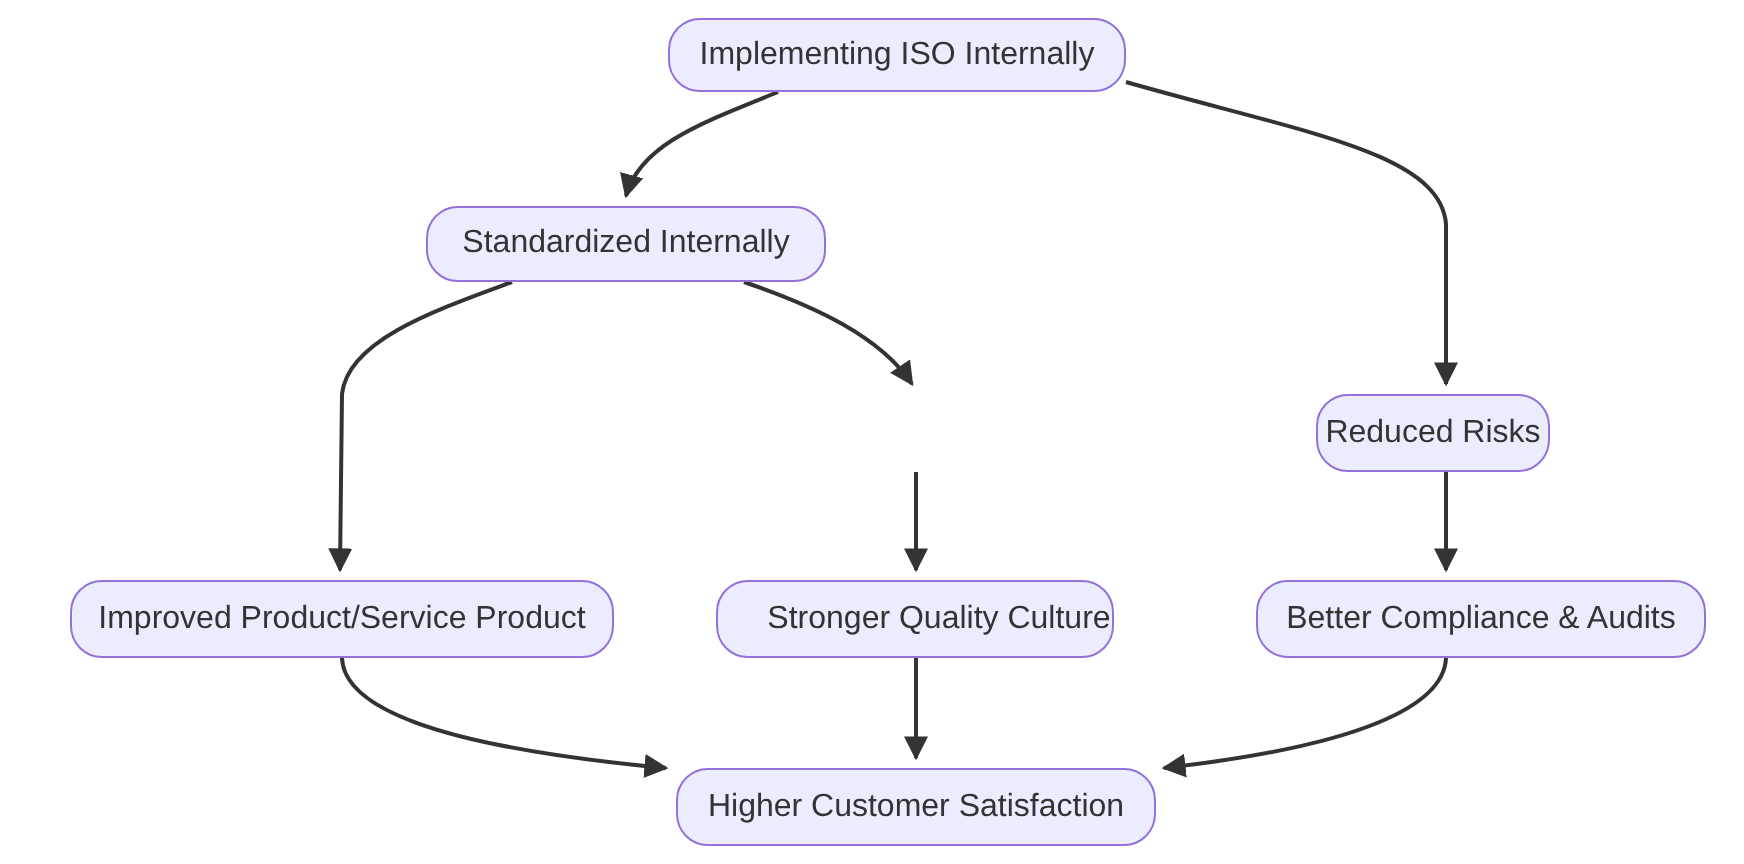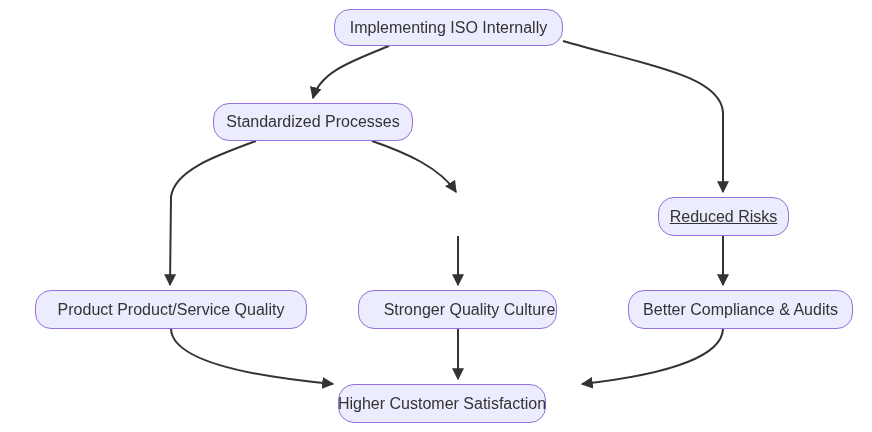--- a/index.html
+++ b/index.html
@@ -39,25 +39,25 @@
     align-items: center;
     justify-content: center;
     text-align: center;
     white-space: nowrap;
     z-index: 2;
   }
   
   #n-implementing  { left: 334px; top:   9px; width: 229px; height: 37px; }
   #n-standardized  { left: 213px; top: 103px; width: 200px; height: 38px; }
   #n-operational   { left: 367px; top: 197px; width: 181px; height: 39px; }
-  #n-reduced       { left: 658px; top: 197px; width: 131px; height: 39px; text-decoration: underline; }
+  #n-reduced       { left: 658px; top: 197px; width: 117px; height: 39px; }
   #n-improved      { left:  35px; top: 290px; width: 272px; height: 39px; }
   #n-stronger      { left: 358px; top: 290px; width: 199px; height: 39px; padding-left: 24px; }
   #n-compliance    { left: 612px; top: 290px; width: 225px; height: 39px; margin-left: 16px; }
-  #n-higher        { left: 338px; top: 384px; width: 208px; height: 39px; text-align: center; }
+  #n-higher        { left: 338px; top: 384px; width: 240px; height: 39px; text-align: center; }
 </style>
 </head>
 <body>
 
 <div class="canvas">
 
   <svg class="edge-layer" width="872" height="432" viewBox="0 0 872 432" xmlns="http://www.w3.org/2000/svg">
     <defs>
       <marker id="arrowhead" viewBox="0 0 10 10" refX="9" refY="5" markerWidth="6" markerHeight="6" markerUnits="strokeWidth" orient="auto-start-reverse">
         <path d="M 0 0 L 10 5 L 0 10 z" fill="#333333"></path>
@@ -69,26 +69,26 @@
     <path class="edge" d="M 372 141 C 407 153, 440 168, 456 192" marker-end="url(#arrowhead)"></path>
     <path class="edge" d="M 458 236 L 458 285" marker-end="url(#arrowhead)"></path>
     <path class="edge" d="M 723 236 L 723 285" marker-end="url(#arrowhead)"></path>
     <path class="edge" d="M 171 329 C 172 353, 215 373, 333 384" marker-end="url(#arrowhead)"></path>
     <path class="edge" d="M 458 329 L 458 379" marker-end="url(#arrowhead)"></path>
     <path class="edge" d="M 723 329 C 722 353, 680 373, 582 384" marker-end="url(#arrowhead)"></path>
   </svg>
 
   <div class="node" id="n-implementing">Implementing ISO Internally</div>
 
-  <div class="node" id="n-standardized">Standardized Processes</div>
+  <div class="node" id="n-standardized">Standardized Internally</div>
 
 
   <div class="node" id="n-reduced">Reduced Risks</div>
 
-  <div class="node" id="n-improved">Product Product/Service Quality</div>
+  <div class="node" id="n-improved">Improved Product/Service Product</div>
 
   <div class="node" id="n-stronger">Stronger Quality Culture</div>
 
   <div class="node" id="n-compliance">Better Compliance &amp; Audits</div>
 
   <div class="node" id="n-higher">Higher Customer Satisfaction</div>
 
 </div>
 
 </body></html>

